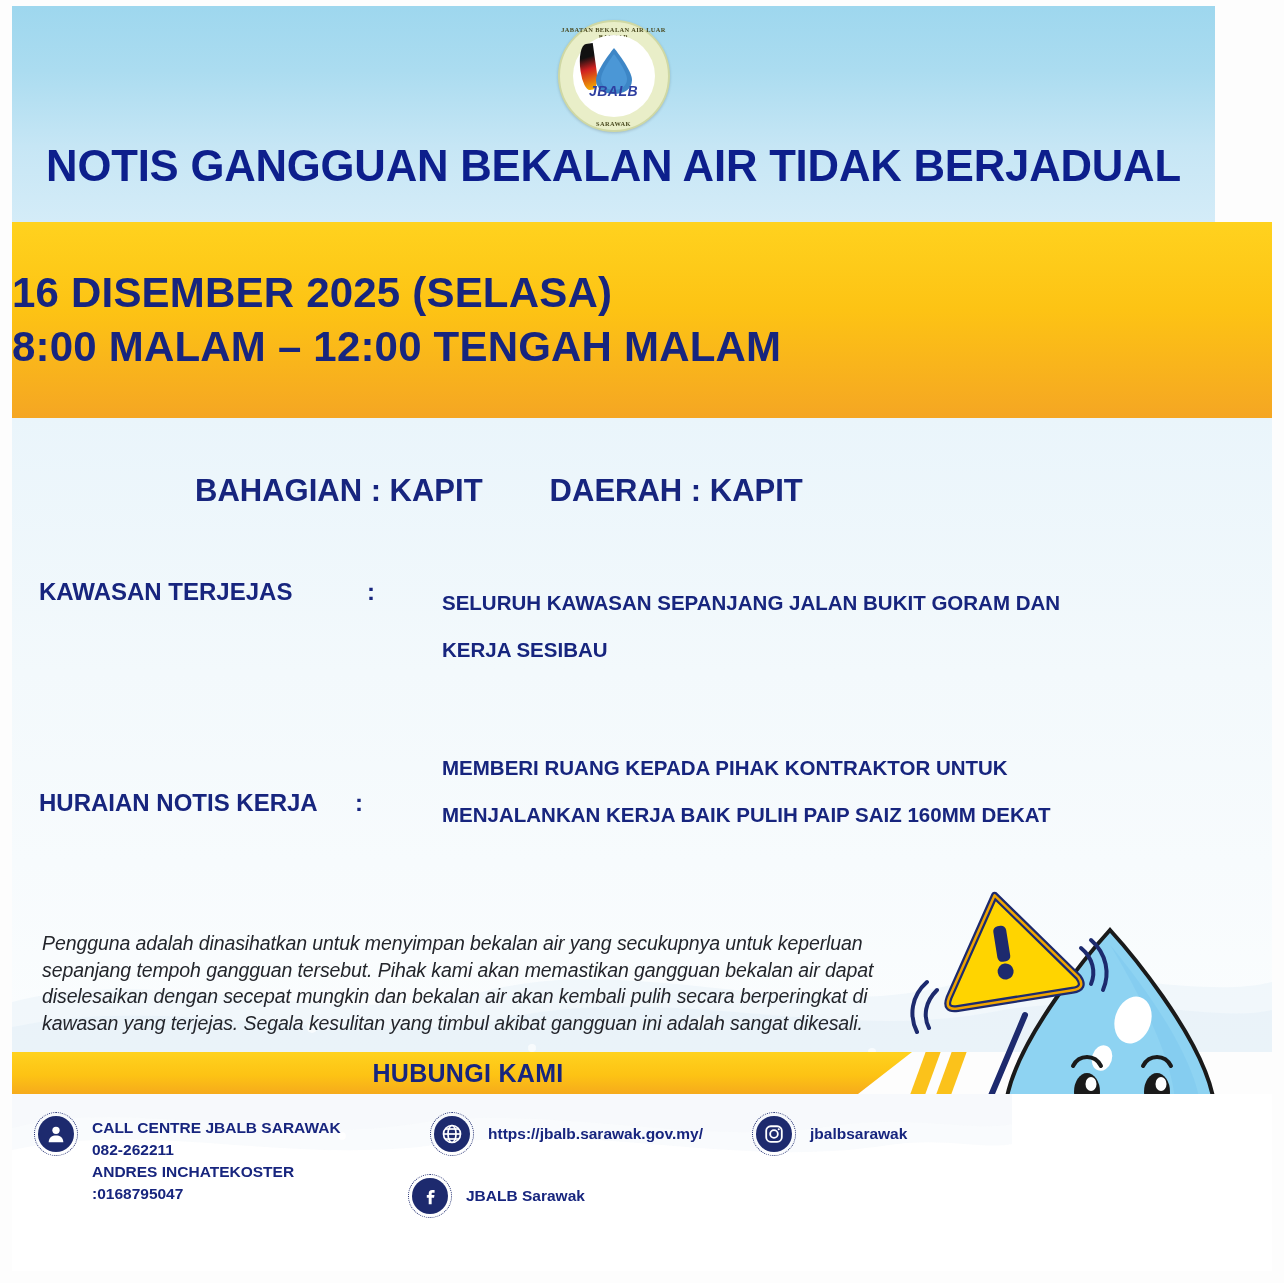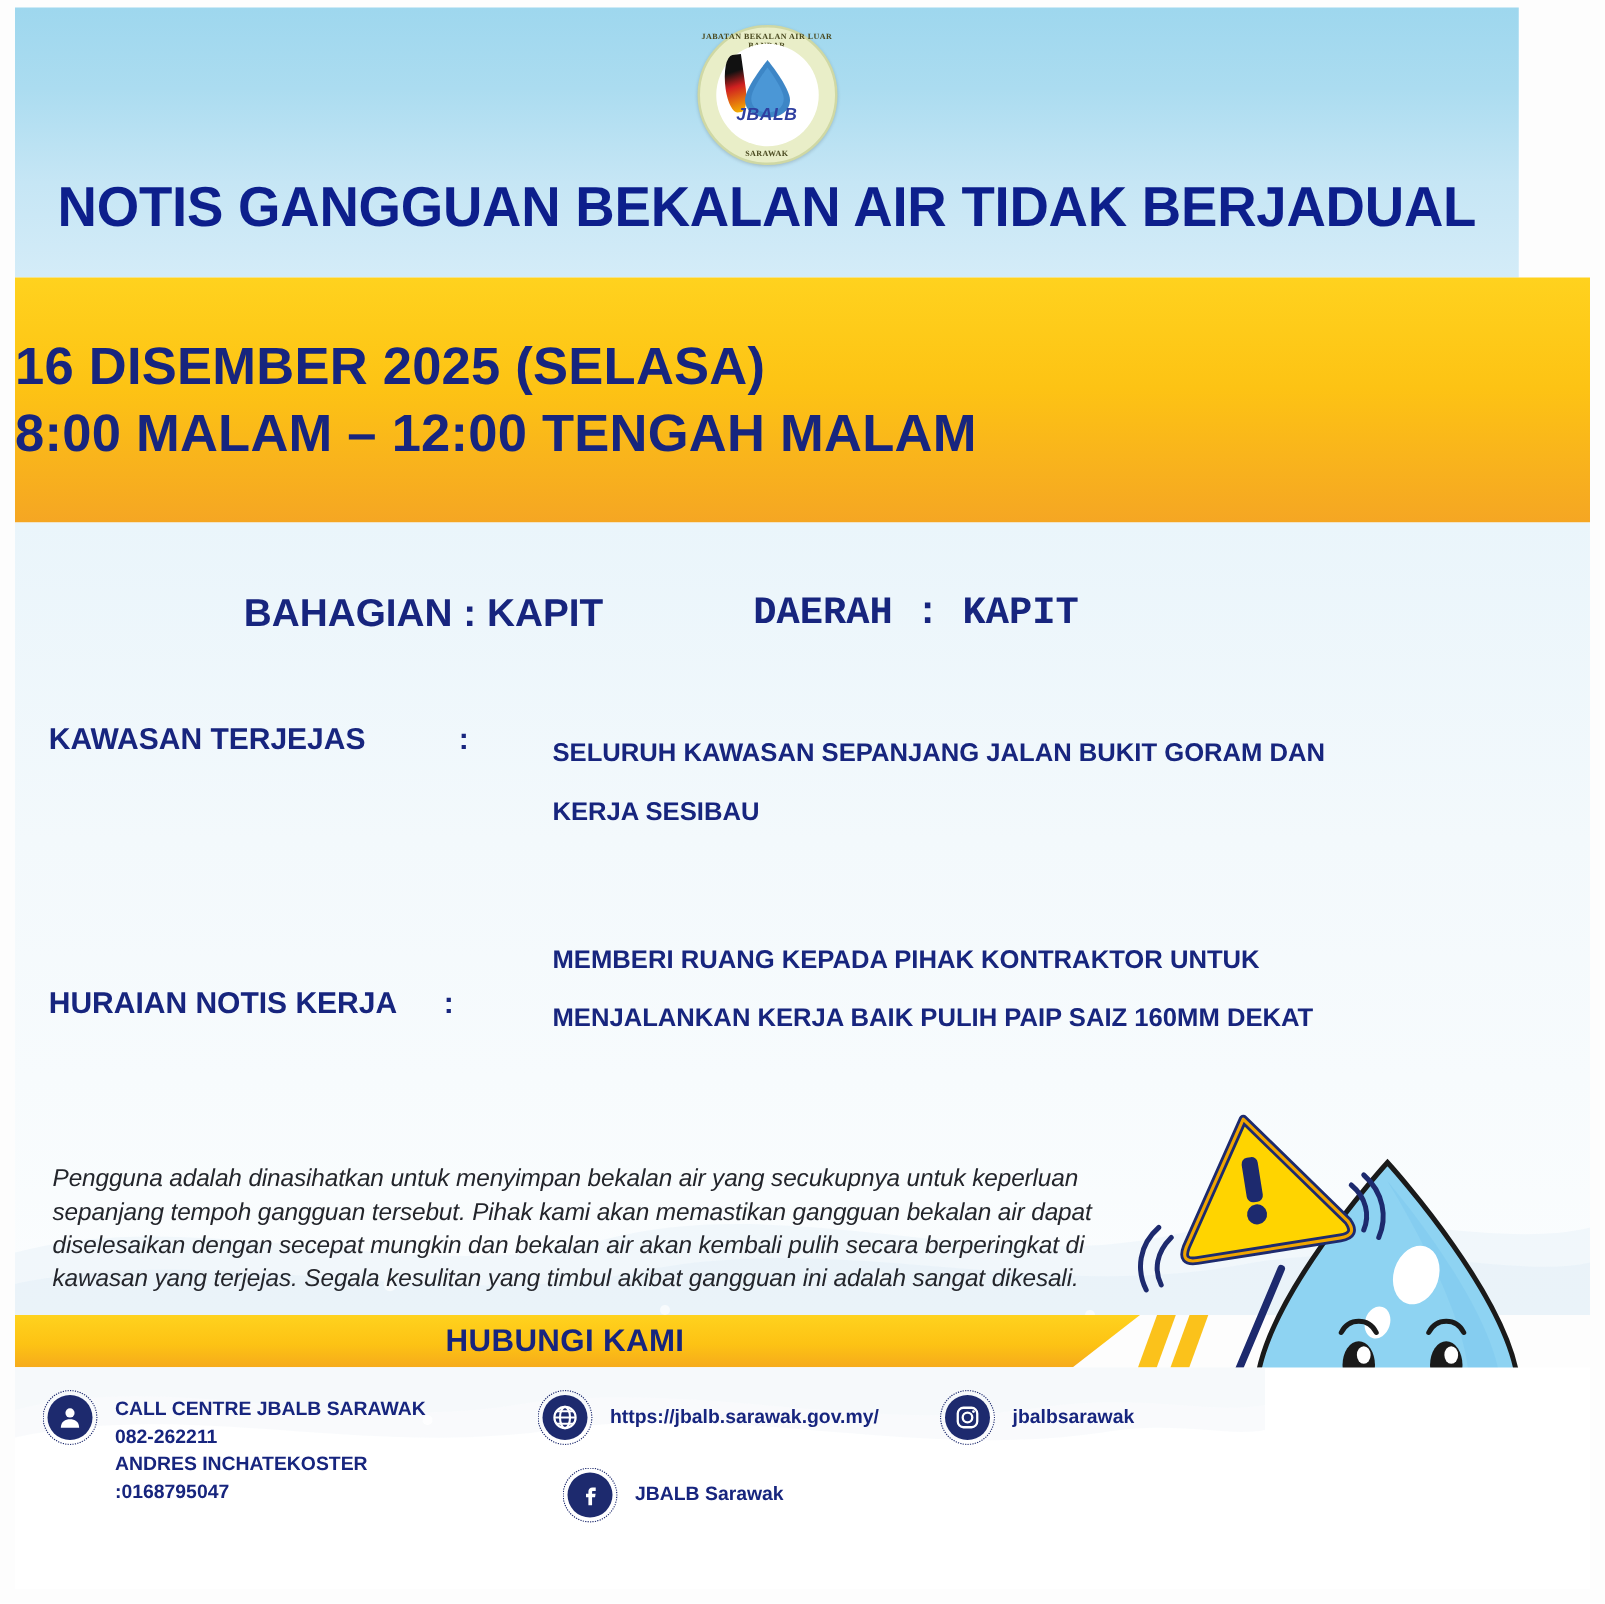--- a/index.html
+++ b/index.html
@@ -89,21 +89,21 @@
     opacity:.55;pointer-events:none;
   }
   .locrow{
     position:absolute;left:0;right:0;top:55px;
     display:flex;
   }
   .loc{
     font-size:31px;font-weight:bold;color:#17257e;white-space:nowrap;
   }
   .loc.bahagian{margin-left:183px;}
-  .loc.daerah{margin-left:120px;font-family:Liberation Mono, monospace;}
+  .loc.daerah{margin-left:67px;}
 
   .field{position:absolute;left:0;right:0;}
   .field.area{top:160px;}
   .field.work{top:325px;}
   .field-label{
     position:absolute;left:27px;top:0;
     font-size:24px;font-weight:bold;color:#17257e;white-space:nowrap;
   }
   .field.work .field-label{top:46px;}
   .field-colon{
@@ -133,21 +133,21 @@
 
   
   .hubungi-band{
     position:absolute;left:12px;top:1052px;width:900px;height:42px;
     background:linear-gradient(180deg,#ffd21e 0%,#fdc314 55%,#f6ab1c 100%);
     clip-path:polygon(0 0,100% 0,94% 100%,0 100%);
   }
   .hubungi-text{
     position:absolute;left:12px;top:1052px;width:880px;height:42px;
     display:flex;align-items:center;justify-content:center;
-    font-size:25px;font-weight:bold;color:#17257e;letter-spacing:.3px;
+    font-size:25px;font-weight:bold;color:#17257e;letter-spacing:.3px;padding-left:16px;
   }
   .stripe{
     position:absolute;top:1052px;height:42px;width:15px;
     background:#fbc21b;transform:skewX(-20deg);
   }
   .stripe.s1{left:918px;}
   .stripe.s2{left:944px;}
 
   .footer{
     position:absolute;left:12px;top:1094px;width:1260px;height:177px;
@@ -155,21 +155,21 @@
   }
   .footer-wave{
     position:absolute;left:0;top:-6px;width:1000px;height:110px;opacity:.45;
   }
   .contact{
     position:absolute;display:flex;align-items:flex-start;
   }
   .contact.c1{left:22px;top:18px;}
   .contact.c2{left:418px;top:18px;}
   .contact.c3{left:740px;top:18px;}
-  .contact.c4{left:438px;top:80px;justify-content:center;}
+  .contact.c4{left:396px;top:80px;justify-content:center;}
   .cicon{
     position:relative;width:44px;height:44px;flex:0 0 44px;
     margin-right:14px;
   }
   .cicon .ring{
     position:absolute;inset:0;border-radius:50%;
     border:1.6px dotted #1d2a6e;
   }
   .cicon .disc{
     position:absolute;inset:4px;border-radius:50%;

